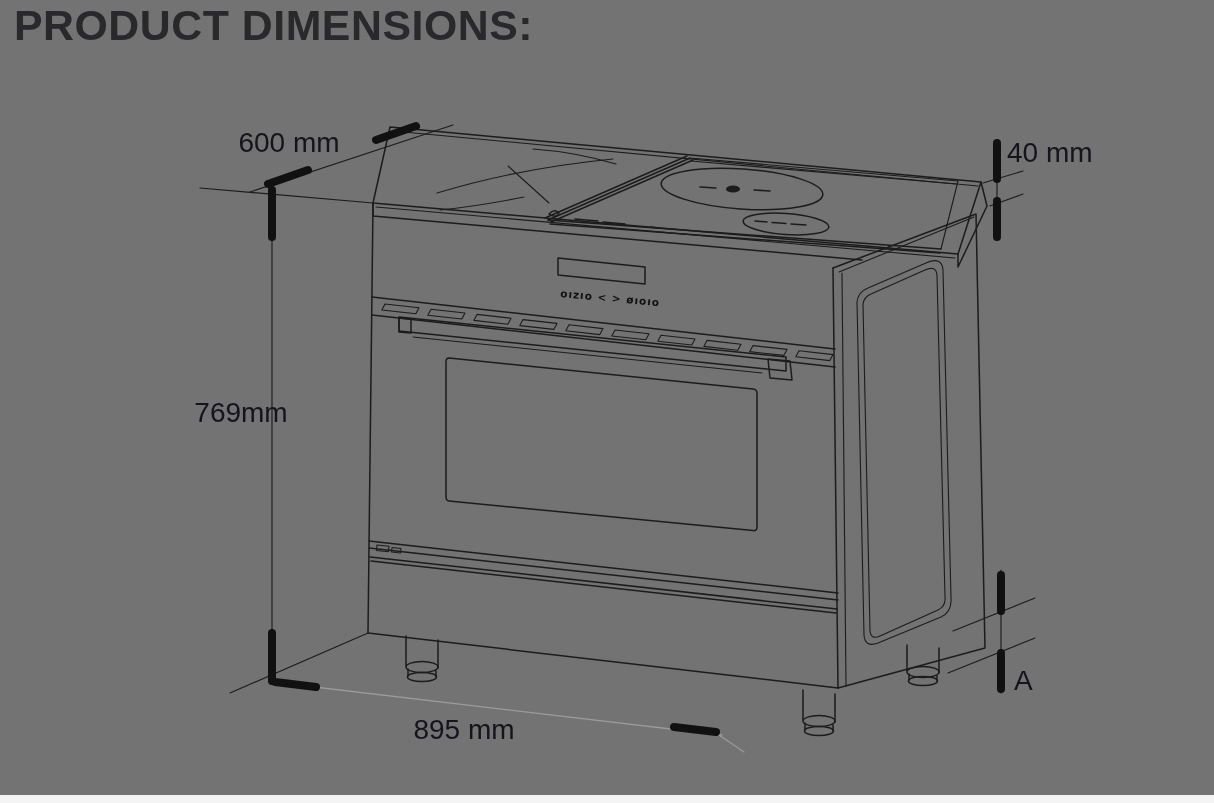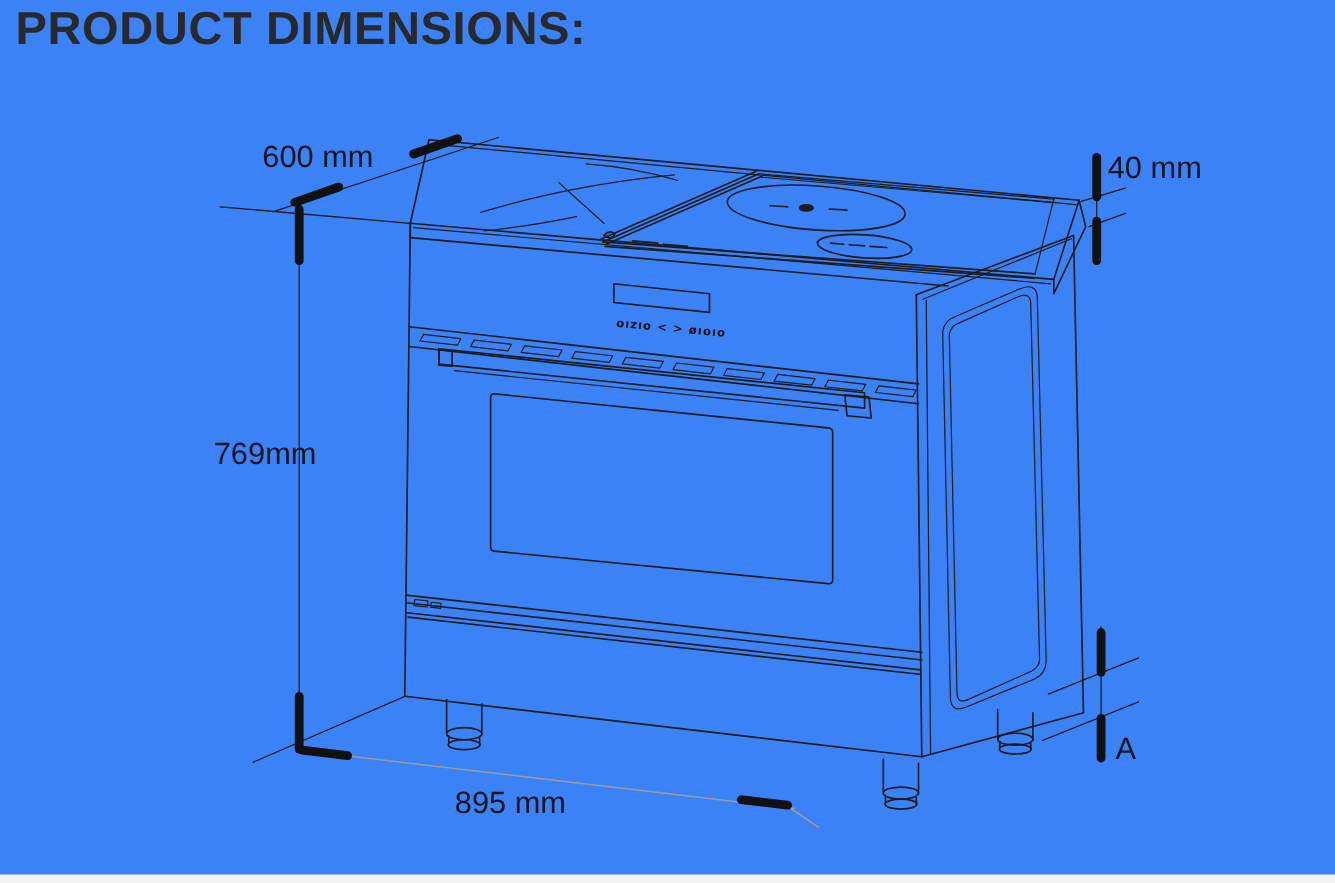--- a/index.html
+++ b/index.html
@@ -1,16 +1,16 @@
 <!DOCTYPE html>
 <html><head>
 <meta charset="utf-8">
 <style>
   html,body{margin:0;padding:0;background:#ffffff;}
-  .page{position:relative;width:1214px;height:803px;background:#3b82f6;overflow:hidden;
+  .page{position:relative;width:1214px;height:803px;background:#737373;overflow:hidden;
         font-family:"Liberation Sans",sans-serif;}
   .title{position:absolute;left:14px;top:2px;margin:0;font-size:42px;font-weight:800;
          letter-spacing:.5px;color:#29292b;transform:scaleX(1.02);transform-origin:left top;}
   .drawing{position:absolute;left:0;top:0;width:1214px;height:803px;}
   .footerband{position:absolute;left:0;top:795px;width:1214px;height:8px;background:#f4f4f5;}
   
   .ln{fill:none;stroke:#1c1c1c;stroke-width:1.5;stroke-linecap:round;stroke-linejoin:round;}
   .thin{stroke-width:1.1;}
   .dim{fill:none;stroke:#1c1c1c;stroke-width:1.15;stroke-linecap:round;}
   .dimgray{fill:none;stroke:#9b9b9b;stroke-width:1.3;stroke-linecap:round;}

